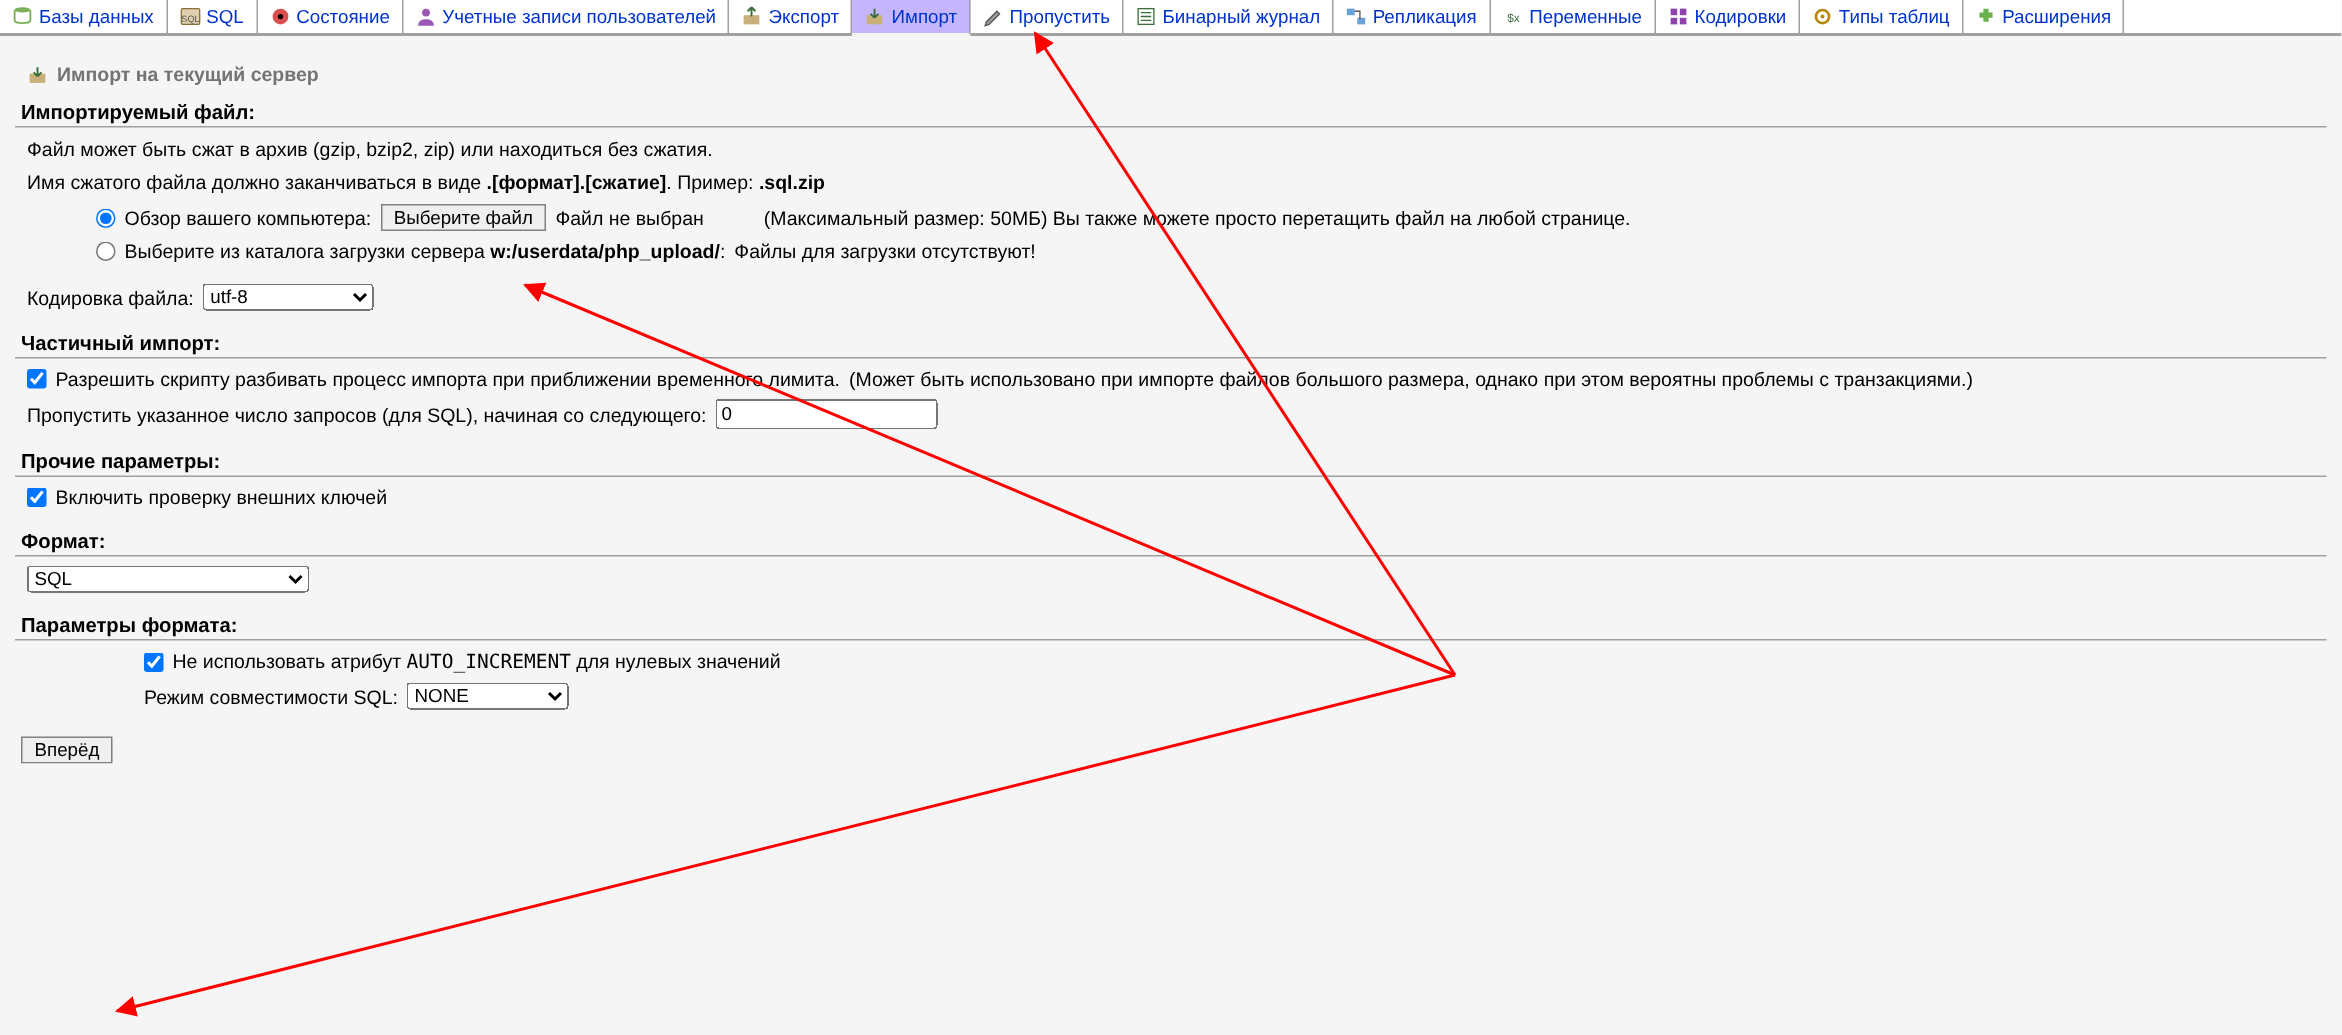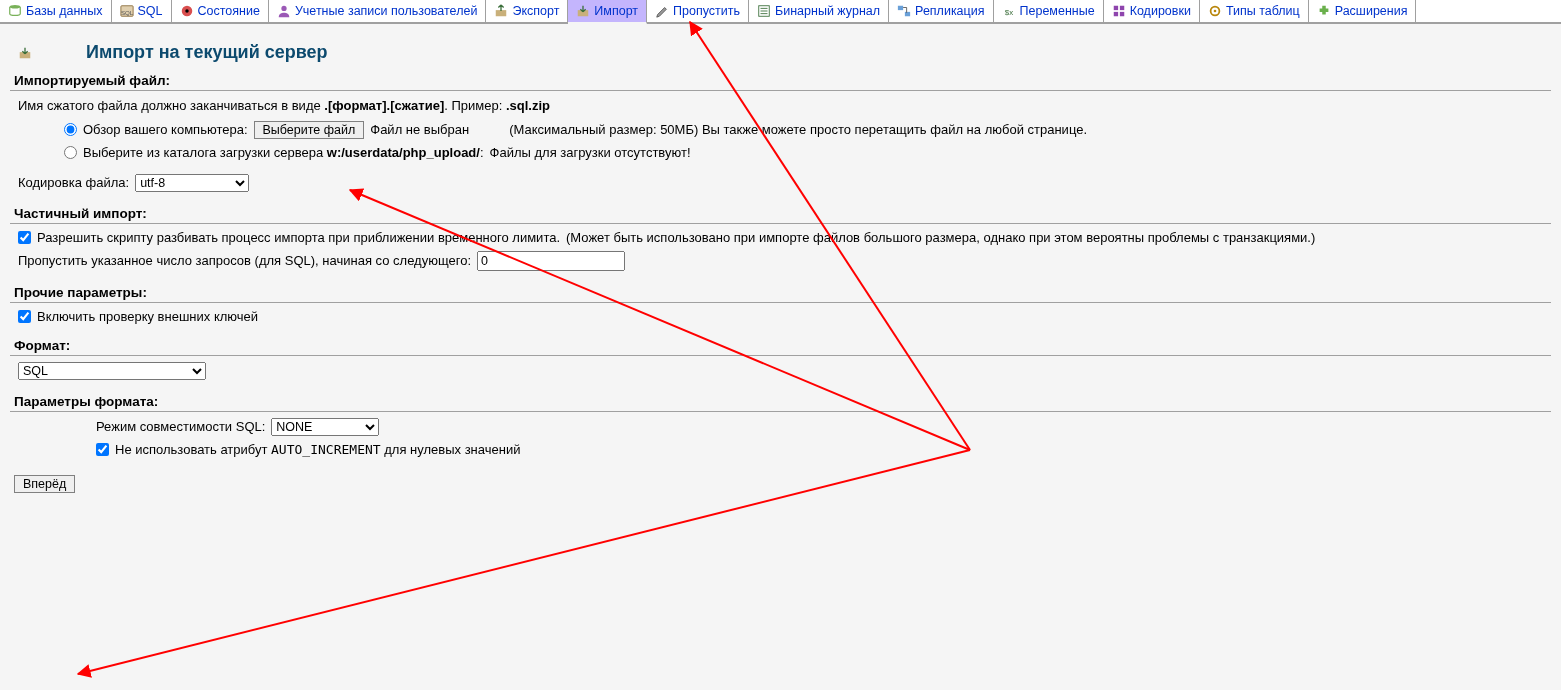--- a/index.html
+++ b/index.html
@@ -5,21 +5,21 @@
   html,body{margin:0;padding:0;font-family:sans-serif;font-size:13px;color:#000;background:#F5F5F5;}
   body{width:1561px;}
   
   #tabbar{display:flex;align-items:stretch;height:22px;background:#FFFFFF;border-bottom:2px solid #A0A0A0;padding:0;}
   .tab{display:flex;align-items:center;padding:0 8px;border-right:1px solid #A0A0A0;color:#0033CC;font-size:12.5px;cursor:pointer;white-space:nowrap;}
   .tab.active{background:#c4b5fd;border-bottom:2px solid #F5F5F5;margin-bottom:-2px;color:#0033CC;}
   .tab .ticon{width:14px;height:14px;margin-right:4px;display:inline-block;}
   
   .ticon svg{width:14px;height:14px;display:block;}
   
-  #pagetitle{display:flex;align-items:center;font-size:18px;font-weight:bold;margin:18px 0 10px 18px;color:#0c4a6e;gap:48px;}
+  #pagetitle{display:flex;align-items:center;font-size:13px;font-weight:bold;margin:18px 0 10px 18px;color:#737373;}
   #pagetitle .ticon{margin-right:6px;}
   
   .section{margin:0 10px 14px 10px;}
   .section-head{font-weight:bold;font-size:13.5px;border-bottom:1px solid #A0A0A0;padding:0 4px 2px 4px;margin-bottom:6px;color:#000;}
   .section-body{padding:0 8px;}
   .section-body p{margin:4px 0;line-height:1.35;}
   .note{color:#000;}
   .bold{font-weight:bold;}
   .italic{}
   input[type="radio"],input[type="checkbox"]{margin:0 6px 0 0;vertical-align:middle;}
@@ -162,20 +162,21 @@
         <rect x="2" y="7" width="12" height="7" fill="#C9B07A"></rect>
         <path d="M8 2v7m0 0l-3-3m3 3l3-3" stroke="#3A6E3A" stroke-width="1.5" fill="none"></path>
       </svg>
     </span>
   <span>Импорт на текущий сервер</span>
 </div>
 
 <div class="section">
   <div class="section-head">Импортируемый файл:</div>
   <div class="section-body">
+    <p class="note">Файл может быть сжат в архив (gzip, bzip2, zip) или находиться без сжатия.</p>
     <p class="note">
       <span>Имя сжатого файла должно заканчиваться в виде </span><span class="bold">.[формат].[сжатие]</span><span>. Пример: </span><span class="bold">.sql.zip</span>
     </p>
 
     <div class="row indent">
       <input type="radio" name="src" checked="" style="">
       <span>Обзор вашего компьютера:</span>
       <button class="native">Выберите файл</button>
       <span>Файл не выбран</span>
       <span style="width:28px;"></span>
@@ -232,30 +233,30 @@
         <option>SQL</option>
       </select>
     </div>
   </div>
 </div>
 
 <div class="section">
   <div class="section-head">Параметры формата:</div>
   <div class="section-body">
     <div class="row" style="margin-left:78px;">
+      <input type="checkbox" checked="" style="">
+      <span>
+        <span>Не использовать атрибут </span><span class="mono">AUTO_INCREMENT</span><span> для нулевых значений</span>
+      </span>
+    </div>
+    <div class="row" style="margin-left:78px;">
       <span>Режим совместимости SQL:</span>
       <select style="width:108px;">
         <option>NONE</option>
       </select>
-    </div>
-    <div class="row" style="margin-left:78px;">
-      <input type="checkbox" checked="" style="">
-      <span>
-        <span>Не использовать атрибут </span><span class="mono">AUTO_INCREMENT</span><span> для нулевых значений</span>
-      </span>
     </div>
   </div>
 </div>
 
 <div style="margin:18px 0 0 14px;">
   <button class="native">Вперёд</button>
 </div>
 
 <svg id="arrows">
   <defs>

